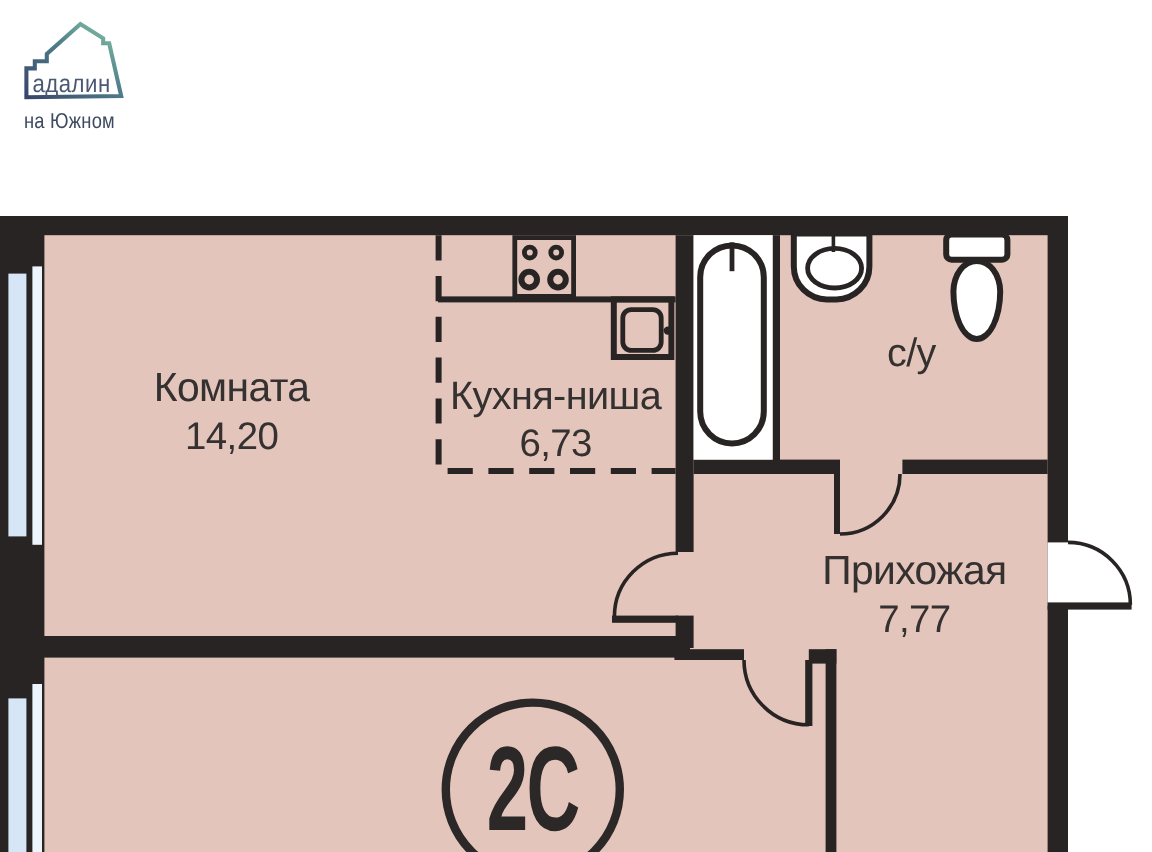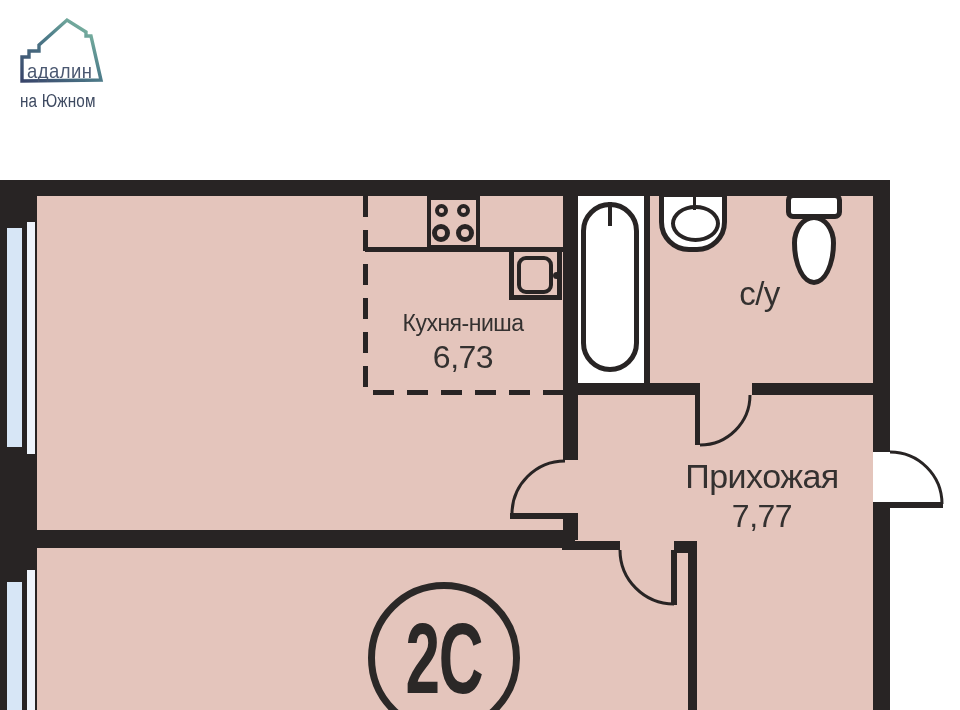--- a/index.html
+++ b/index.html
@@ -61,21 +61,21 @@
   .burner  { position:absolute; border:4px solid #282424; border-radius:50%; }
   .burner.lg { border-width:5px; }
   .ksink { position:absolute; left:509px; top:247px; width:53px; height:53px; border:5px solid #282424; }
   .ksink-bowl { position:absolute; left:517px; top:256px; width:36px; height:38px; border:4px solid #282424; border-radius:9px; }
   .ksink-dot  { position:absolute; left:553px; top:272px; width:7px; height:7px; background:#282424; border-radius:50%; }
   .counter { position:absolute; left:365px; top:247px; width:198px; height:5px; background:#282424; }
   
   .room-label { position:absolute; text-align:center; color:#343130; line-height:1.2; letter-spacing:-0.5px; }
   .rname { font-size:34px; white-space:nowrap; }
   .rarea { font-size:32px; }
-  .room-label.kitchen .rname { font-size:23px; }
+  .room-label.kitchen .rname { font-size:33px; }
   .room-label.bath .rname, .room-label.bath .rarea { font-size:33px; }
   
   .badge {
     position:absolute; left:368px; top:582px; width:152px; height:152px;
     border:7px solid #2b2827; border-radius:50%;
     display:flex; align-items:center; justify-content:center;
   }
   .badge span {
     font-size:100px; font-weight:bold; color:#2b2827;
     transform:scaleX(0.62); letter-spacing:-2px;
@@ -148,20 +148,24 @@
     <path d="M 620 550 A 54 54 0 0 0 674 604" fill="none" stroke="#282424" stroke-width="3"></path>
     <path d="M 700 445 A 50 50 0 0 0 750 395" fill="none" stroke="#282424" stroke-width="3"></path>
     <path d="M 890 452 A 52 52 0 0 1 942 504" fill="none" stroke="#282424" stroke-width="3"></path>
   </svg>
 
   <div class="leaf" style="left:510px;top:513px;width:55px;height:6px"></div>
   <div class="leaf" style="left:671px;top:550px;width:6px;height:55px"></div>
   <div class="leaf" style="left:695px;top:395px;width:5px;height:50px"></div>
   <div class="leaf" style="left:873px;top:502px;width:70px;height:6px"></div>
 
+  <div class="room-label" style="left:58px;top:303px;width:270px">
+    <div class="rname">Комната</div>
+    <div class="rarea">14,20</div>
+  </div>
   <div class="room-label kitchen" style="left:363px;top:310px;width:200px">
     <div class="rname">Кухня-ниша</div>
     <div class="rarea">6,73</div>
   </div>
   <div class="room-label bath" style="left:692px;top:274px;width:135px">
     <div class="rname">с/у</div>
   </div>
   <div class="room-label" style="left:662px;top:456px;width:200px">
     <div class="rname">Прихожая</div>
     <div class="rarea">7,77</div>

